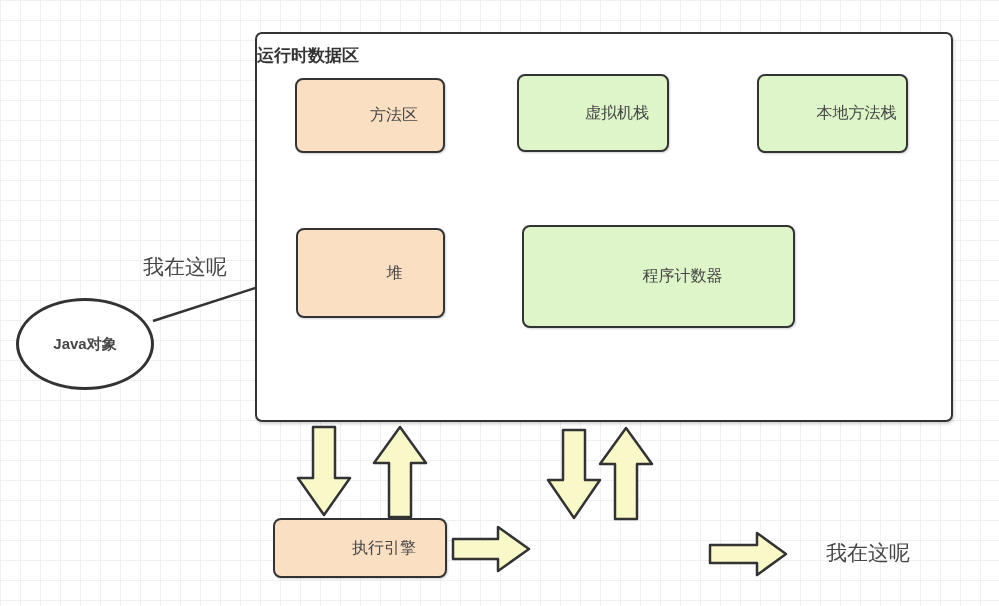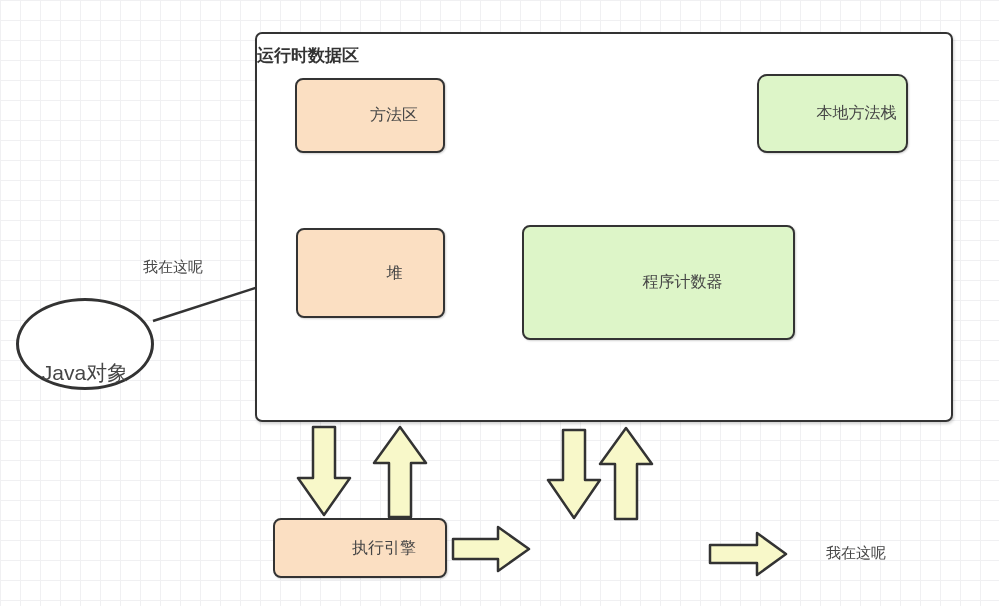--- a/index.html
+++ b/index.html
@@ -38,26 +38,27 @@
     box-shadow:1px 2px 3px rgba(0,0,0,0.18);
   }
   .outer-title{
     position:absolute;left:0;right:0;top:10px;
     text-align:left;
     font-size:17px;font-weight:bold;color:#333;
   }
   .ellipse{
     border:3px solid var(--stroke,#333);
     border-radius:50%;
-    display:flex;align-items:flex-end;justify-content:center;
-    font-size:21px;color:var(--text,#444);
+    display:flex;align-items:center;justify-content:center;
+    font-size:15px;color:var(--text,#444);
     background:#fff;
+    font-weight:bold;
   }
   .plain-label{
-    font-size:15px;color:var(--text,#444);
+    font-size:21px;color:var(--text,#444);
     display:flex;align-items:center;
   }
   svg{position:absolute;left:0;top:0;}
   .block-arrow{
     fill:var(--yellow,#f8f8c9);
     stroke:var(--stroke,#333);
     stroke-width:2.5;
     stroke-linejoin:round;
   }
 </style>
@@ -89,30 +90,33 @@
   </svg>
 
   <div class="abs outer" style="left:255px;top:32px;width:698px;height:390px;">
     <div class="outer-title">运行时数据区</div>
   </div>
 
   <div class="abs node orange" style="left:295px;top:78px;width:150px;height:75px;">
     <span>方法区</span>
   </div>
 
+  <div class="abs node green" style="left:517px;top:74px;width:152px;height:78px;">
+    <span>虚拟机栈</span>
+  </div>
 
-  <div class="abs node green" style="left:757px;top:74px;width:151px;height:79px;border-radius:10px;">
+  <div class="abs node green" style="left:757px;top:74px;width:151px;height:79px;">
     <span>本地方法栈</span>
   </div>
 
   <div class="abs node orange" style="left:296px;top:228px;width:149px;height:90px;">
     <span>堆</span>
   </div>
 
-  <div class="abs node green" style="left:522px;top:225px;width:273px;height:115px;">
+  <div class="abs node green" style="left:522px;top:225px;width:273px;height:103px;">
     <span>程序计数器</span>
   </div>
 
   <div class="abs ellipse" style="left:16px;top:298px;width:138px;height:92px;">
     <span>Java对象</span>
   </div>
 
   <div class="abs plain-label" style="left:143px;top:256px;height:22px;">我在这呢</div>
 
   <div class="abs node orange" style="left:273px;top:518px;width:174px;height:60px;">

